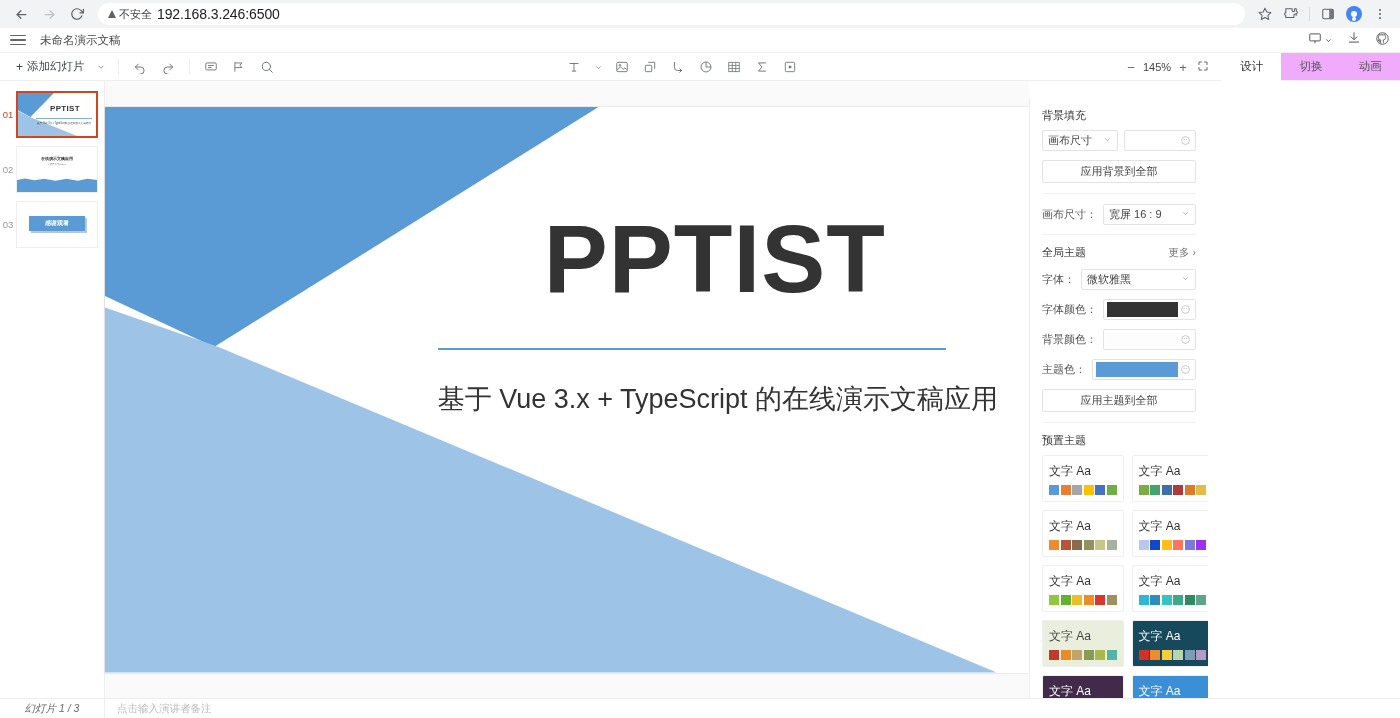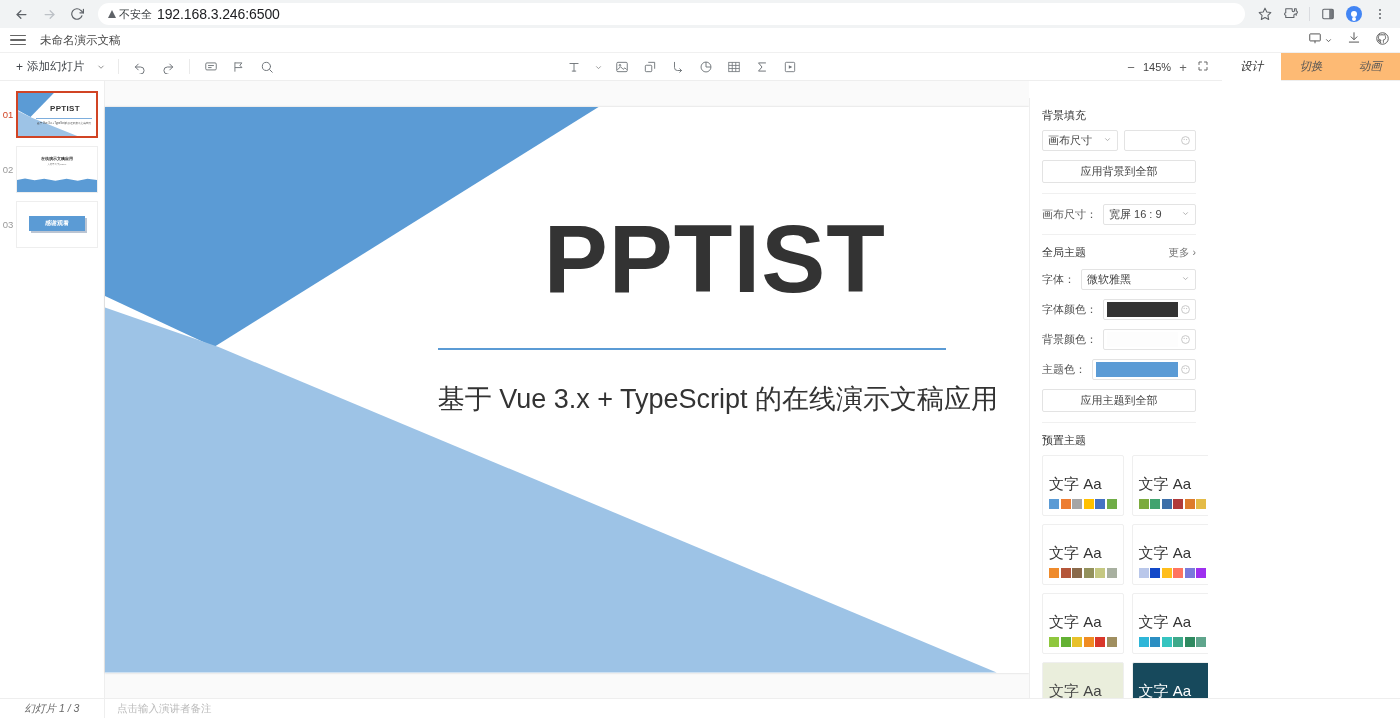--- a/index.html
+++ b/index.html
@@ -93,21 +93,21 @@
   }
   .tb-right {
     position: absolute; right: 0; top: 0; height: 28px; display: flex; align-items: center;
   }
   .zoom-group { display: flex; align-items: center; gap: 2px; padding-right: 10px; }
   .zoom-btn {
     width: 18px; height: 18px; display: flex; align-items: center; justify-content: center;
     color: #666; font-size: 13px; cursor: pointer;
   }
   .zoom-val { font-size: 11px; color: #444; min-width: 30px; text-align: center; }
-  .panel-tabs { display: flex; height: 28px; width: 178px; background: #fdba74; font-style: italic; }
+  .panel-tabs { display: flex; height: 28px; width: 178px; background: #f0abfc; }
   .panel-tab {
     flex: 1; display: flex; align-items: center; justify-content: center;
     font-size: 11.5px; color: #555; cursor: pointer; border-bottom: 1px solid #eee;
   }
   .panel-tab.active { background: #fff; color: #333; border-bottom: 1px solid #fff; }
 
   
   .thumbs {
     position: absolute; left: 0; top: 81px; width: 105px; bottom: 20px;
     background: #fff; border-right: 1px solid #eee; padding: 6px 0 0 0;
@@ -216,21 +216,21 @@
     display: flex; align-items: center; justify-content: center; margin-bottom: 10px;
   }
   .divider { height: 1px; background: #f0f0f0; margin: 8px 0 10px 0; }
   .sec-head { display: flex; align-items: center; margin-bottom: 9px; }
   .more { margin-left: auto; font-size: 10.5px; color: #777; cursor: pointer; }
   .themes { display: grid; grid-template-columns: 1fr 1fr; gap: 8px; margin-top: 6px; }
   .theme-card {
     border: 1px solid #efefef; border-radius: 2px; padding: 7px 6px 6px 6px;
     cursor: pointer; background: #fff;
   }
-  .theme-text { font-size: 15px; margin-bottom: 5px; margin-top: 12px; }
+  .theme-text { font-size: 12px; margin-bottom: 5px; }
   .sw-row { display: flex; gap: 1.5px; }
   .sw { width: 10px; height: 10px; flex: none; }
 </style>
 </head>
 <body>
 
 <div class="app">
 
   <div class="browser-bar">
     <div class="nav-btn">

